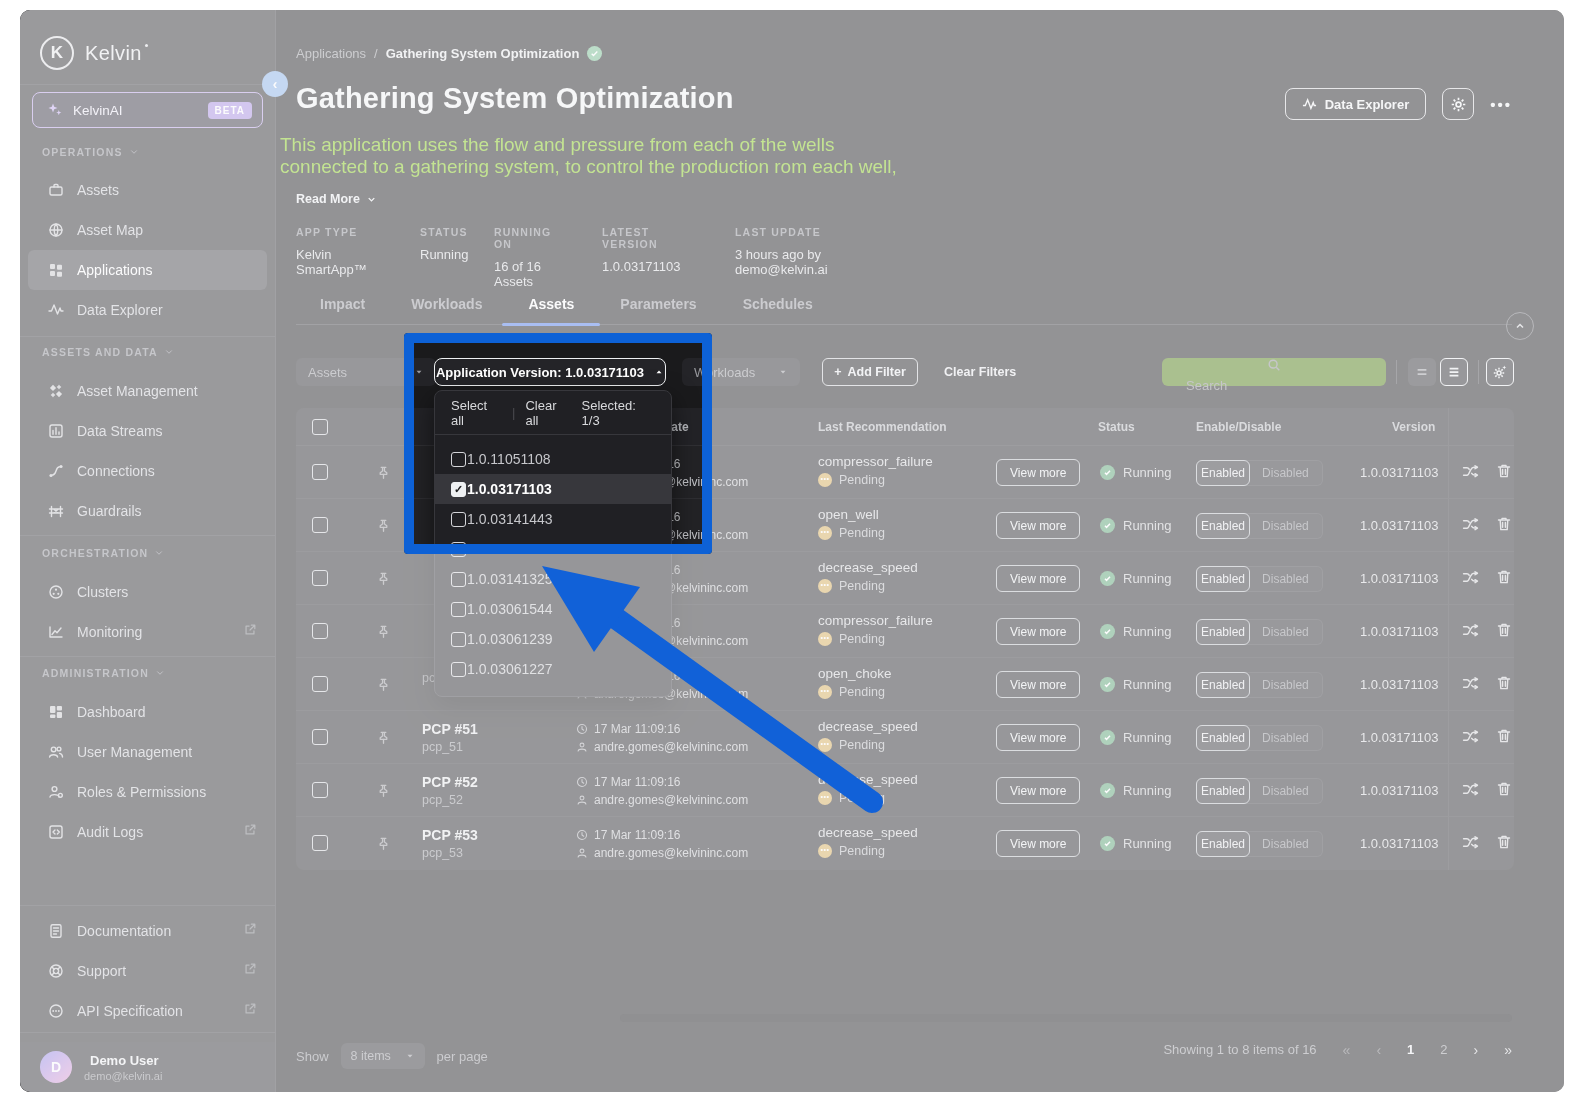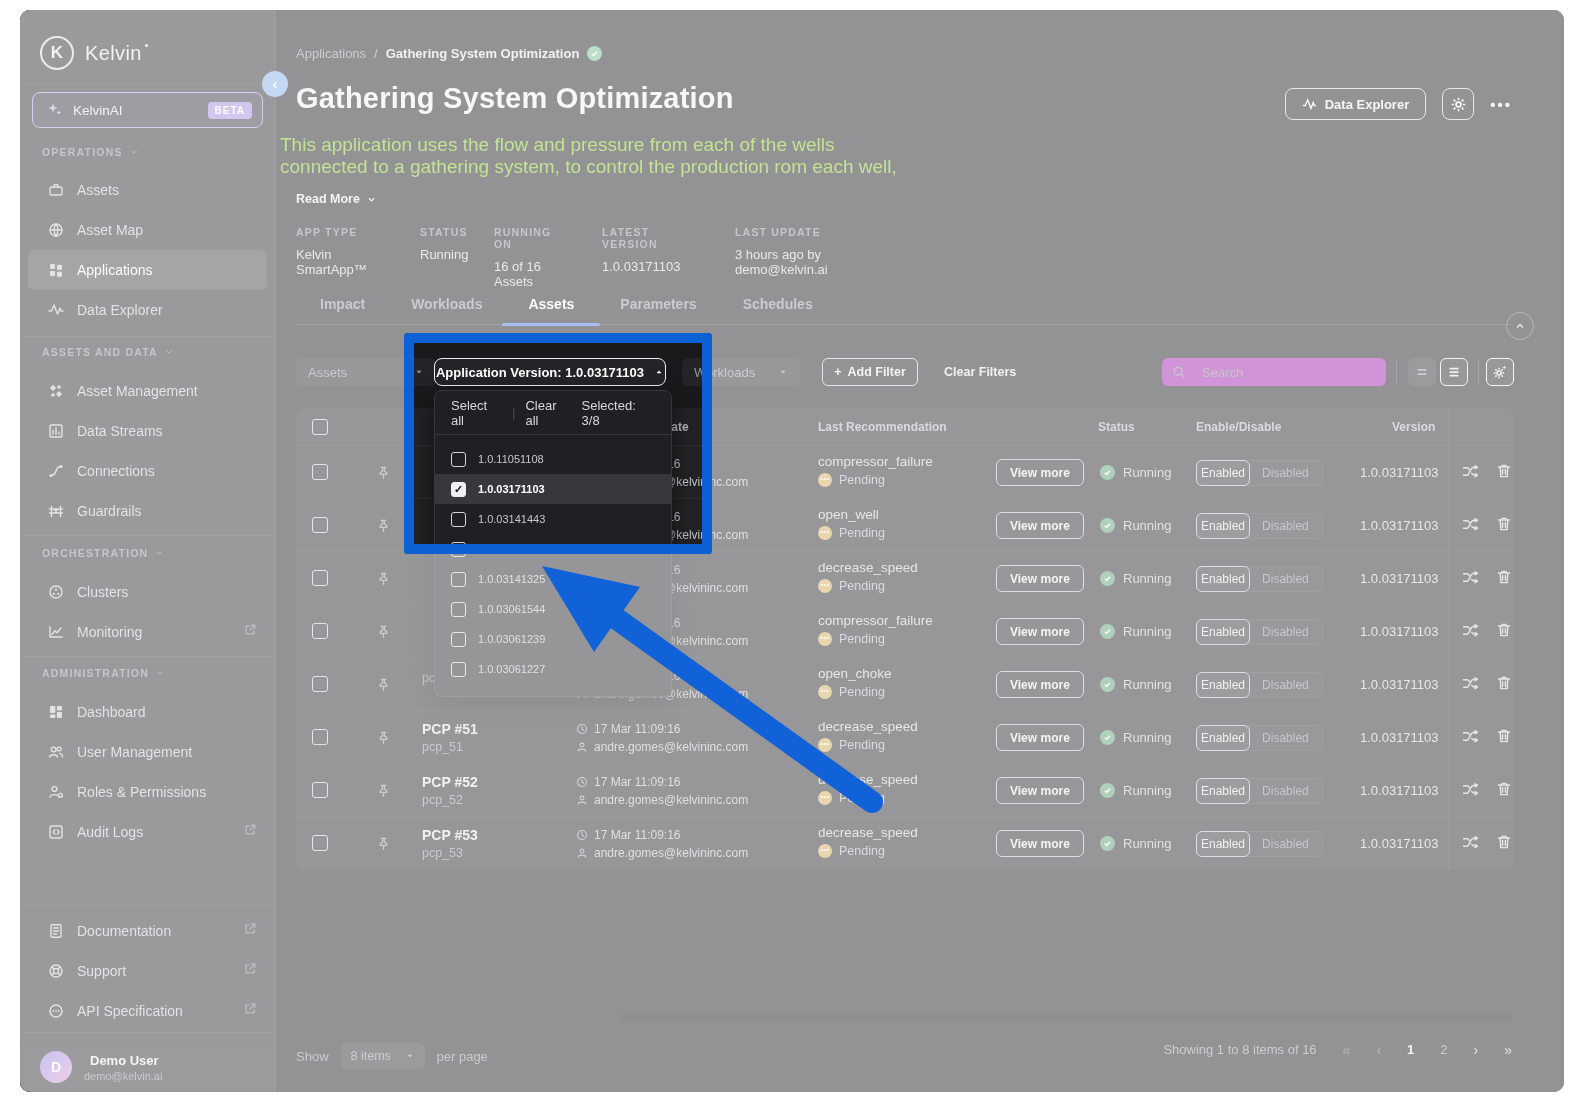--- a/index.html
+++ b/index.html
@@ -53,36 +53,36 @@
   .tab.active::after { content:""; position:absolute; left:-26px; right:-26px; bottom:-2px; height:3px; border-radius:2px; background:var(--accent,#4a79e8); }
   .tabs-circle { position:absolute; right:30px; top:302px; width:28px; height:28px; border-radius:50%; border:1px solid #6a6b70; background:transparent; color:#d0d1d4; display:flex; align-items:center; justify-content:center; cursor:pointer; }
 
   
   .pill { position:absolute; top:348px; height:28px; background:#242428; border:none; border-radius:6px; color:#98999e; font-size:13px; display:flex; align-items:center; justify-content:space-between; padding:0 12px; cursor:pointer; font-family:inherit; }
   .pill-assets { left:20px; width:140px; }
   .pill-workloads { left:406px; width:118px; }
   .app-version-btn { position:absolute; left:158px; top:348px; width:232px; height:28px; background:#242428; border:1.5px solid #eef0f2; border-radius:8px; color:#fff; font-size:13px; font-weight:bold; display:flex; align-items:center; justify-content:center; gap:10px; cursor:pointer; z-index:3; font-family:inherit; }
   .add-filter { position:absolute; left:546px; top:348px; width:96px; height:28px; border:1px solid #caccd0; border-radius:6px; background:transparent; color:#eceef0; font-size:12.5px; font-weight:bold; display:flex; align-items:center; justify-content:center; gap:6px; cursor:pointer; font-family:inherit; }
   .clear-filters { position:absolute; left:668px; top:348px; height:28px; display:flex; align-items:center; color:#e8e9ec; font-size:12.5px; font-weight:bold; cursor:pointer; }
-  .search-box { position:absolute; left:886px; top:348px; width:224px; height:28px; background:#a21caf; border-radius:6px; display:flex; align-items:center; gap:16px; padding:0 10px; color:#8a8b90; }
+  .search-box { position:absolute; left:886px; top:348px; width:224px; height:28px; background:#4d7c0f; border-radius:6px; display:flex; align-items:center; gap:6px; padding:0 10px; color:#8a8b90;flex-direction:column; }
   .search-box input { flex:1; background:transparent; border:none; outline:none; color:#d8d9dc; font-size:13px; font-family:inherit; }
   .search-box input::placeholder { color:#8a8b90; }
   .vdiv { position:absolute; top:350px; width:1px; height:24px; background:#434448; }
   .tgl { position:absolute; top:348px; width:28px; height:28px; border-radius:6px; display:flex; align-items:center; justify-content:center; cursor:pointer; border:none; background:#2c2c30; color:#9a9b9f; }
   .tgl.active { background:#242428; border:1.5px solid #eceef0; color:#eceef0; }
   .gear-sq { position:absolute; left:1210px; top:348px; width:28px; height:28px; border-radius:6px; border:1.5px solid #eceef0; background:#242428; color:#eceef0; display:flex; align-items:center; justify-content:center; cursor:pointer; }
 
   
   .dd-panel { position:absolute; left:158px; top:380px; width:238px; background:#202024; border:1px solid #37373c; border-radius:8px; box-shadow:0 10px 26px rgba(0,0,0,.55); z-index:3; }
   .dd-head { height:44px; display:flex; align-items:center; gap:10px; padding:0 16px; border-bottom:1px solid #37373c; font-size:13px; color:#d8d9dc; }
   .dd-head .sep { color:#4a4b4f; }
   .dd-link { cursor:pointer; }
   .dd-count { margin-left:auto; }
   .dd-list { padding:9px 0 12px; }
-  .dd-opt { height:30px; display:flex; align-items:center; gap:12px; padding:0 16px; font-size:11px; color:#c6c7cb; cursor:pointer; }
+  .dd-opt { height:30px; display:flex; align-items:center; gap:1px; padding:0 16px; font-size:14px; color:#c6c7cb; cursor:pointer; }
   .dd-opt.sel { background:#37373c; color:#fff; font-weight:bold; }
   .dd-check { width:15px; height:15px; border:1.5px solid #d4d5d9; border-radius:3px; flex:none; position:relative; }
   .dd-check.checked { background:#eef0f2; border-color:#eef0f2; }
   .dd-check.checked::after { content:"✓"; position:absolute; left:2px; top:0px; font-size:11px; font-weight:bold; color:#1b1b1d; }
 
   
   .table { position:absolute; left:20px; top:398px; width:1218px; z-index:1; }
   .thead { position:relative; height:38px; background:#232327; border-radius:8px 8px 0 0; border-bottom:1px solid #303034; }
   .th { position:absolute; top:12px; font-size:12px; font-weight:bold; color:#b7b9bd; white-space:nowrap; }
   .trow { position:relative; height:53px; background:#232326; border-bottom:1px solid #2e2e32; }
@@ -94,21 +94,21 @@
   .c-name { position:absolute; left:126px; top:10px; }
   .c-name .nm { font-size:14px; font-weight:bold; color:#e9eaec; cursor:pointer; }
   .c-name .sub { font-size:12.5px; color:#96979c; margin-top:3px; }
   .c-date { position:absolute; left:280px; top:9px; font-size:12px; color:#c3c4c8; }
   .c-date > div { display:flex; align-items:center; gap:6px; height:18px; }
   .c-date .icn { color:#a8a9ae; }
   .c-rec { position:absolute; left:522px; top:8px; }
   .rec-name { font-size:13.5px; color:#d4d5d8; }
   .rec-status { display:flex; align-items:center; gap:7px; margin-top:4px; font-size:12.5px; color:#b9babe; }
   .pend-dot { width:14px; height:14px; border-radius:50%; background:#d8ad55; color:#fff; font-size:7px; font-weight:bold; letter-spacing:.5px; display:inline-flex; align-items:center; justify-content:center; line-height:1; padding-bottom:3px; }
-  .c-view { position:absolute; left:700px; top:13px; height:27px; padding:0 13px; background:transparent; border:1px solid #b9bcc1; border-radius:6px; color:#eef0f2; font-size:12px; font-weight:bold; cursor:pointer; font-family:inherit; }
+  .c-view { position:absolute; left:700px; top:13px; height:27px; padding:0 13px; background:transparent; border:1px solid #b9bcc1; border-radius:6px; color:#eef0f2; font-size:12px; font-weight:normal; cursor:pointer; font-family:inherit; }
   .c-status { position:absolute; left:804px; top:19px; display:flex; align-items:center; gap:8px; font-size:13px; color:#c9cacd; }
   .run-dot { width:15px; height:15px; border-radius:50%; background:#57a271; display:inline-flex; align-items:center; justify-content:center; }
   .c-enable { position:absolute; left:900px; top:14px; display:flex; }
   .c-enable .en { height:26px; padding:0 4px; background:#2f2f33; border:1px solid #b9bcc2; border-radius:6px; color:#e8e9ec; font-size:12px; cursor:pointer; font-family:inherit; position:relative; z-index:1; }
   .c-enable .dis { height:26px; padding:0 13px 0 16px; background:#26262a; border:1px solid #35353a; border-left:none; border-radius:0 6px 6px 0; color:#8d8e93; font-size:12px; cursor:pointer; font-family:inherit; margin-left:-4px; }
   .c-version { position:absolute; left:1064px; top:19px; width:84px; overflow:hidden; white-space:nowrap; font-size:13px; color:#d7d8db; }
   .th-version { left:1096px; width:44px; overflow:hidden; }
   .col-div { position:absolute; left:1152px; top:0; bottom:0; width:1px; background:#303034; }
   .c-trend { position:absolute; left:1166px; top:17px; background:transparent; border:none; color:#d2d3d6; cursor:pointer; padding:0; }
   .c-trash { position:absolute; left:1200px; top:17px; background:transparent; border:none; color:#d2d3d6; cursor:pointer; padding:0; }
@@ -1092,21 +1092,21 @@
                 </span></button>
             </div>
           </div>
       </div>
 
       <div class="dd-panel">
         <div class="dd-head">
           <span class="dd-link">Select all</span>
           <span class="sep">|</span>
           <span class="dd-link">Clear all</span>
-          <span class="dd-count">Selected: 3/8</span>
+          <span class="dd-count">Selected: 1/3</span>
         </div>
         <div class="dd-list" id="dd-list">
             <div class="dd-opt">
               <span class="dd-check"></span>
               <span>1.0.11051108</span>
             </div>
             <div class="dd-opt sel">
               <span class="dd-check checked"></span>
               <span>1.0.03171103</span>
             </div>

